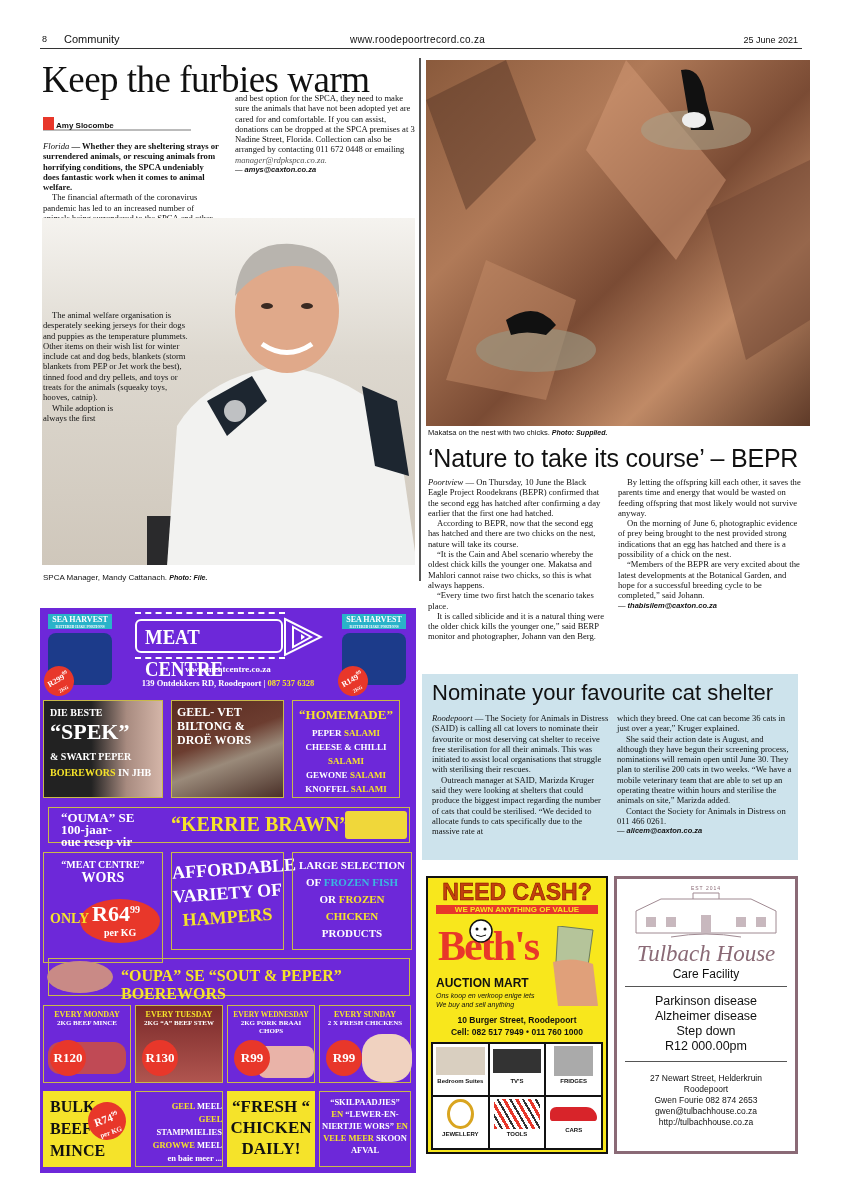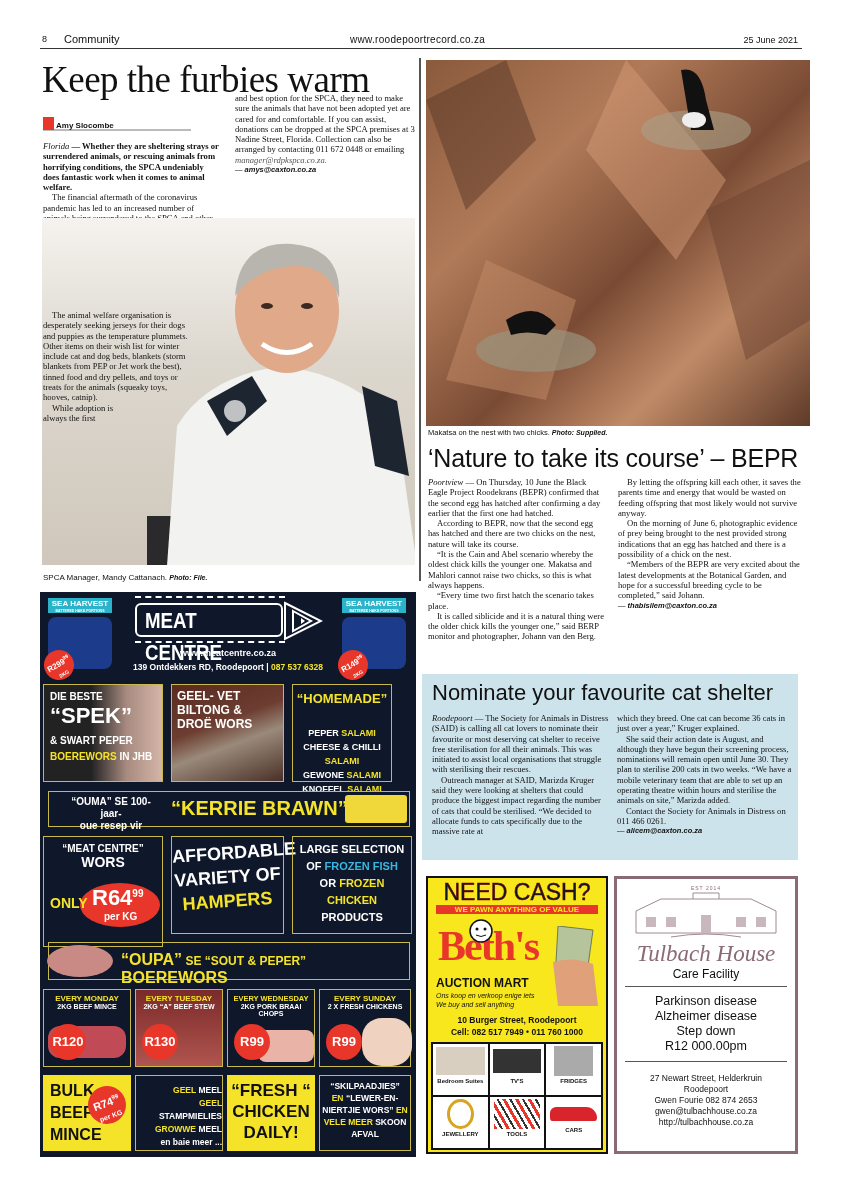--- a/index.html
+++ b/index.html
@@ -21,21 +21,21 @@
 .sig{font-family:"Liberation Sans",sans-serif;font-style:italic;font-weight:bold;font-size:7.5px}
 .photo1{left:42px;top:218px;width:373px;height:347px;background:linear-gradient(180deg,#f5f3ef 0%,#ddd8cf 40%,#cfc7bb 100%);overflow:hidden}
 .photo1 .person{position:absolute;left:105px;top:8px;width:270px;height:340px}
 .cap{font-family:"Liberation Sans",sans-serif;font-size:8px}
 .cap i{font-style:italic;font-weight:bold;font-size:7px}
 .vrule{left:419px;top:58px;width:2px;height:523px;background:#555}
 .photo2{left:426px;top:60px;width:384px;height:366px;overflow:hidden;background:linear-gradient(135deg,#8a5a3c 0%,#b07a58 30%,#7a4b34 55%,#c08a66 75%,#5e3a28 100%)}
 .h2{left:428px;top:443px;font-family:"Liberation Sans",sans-serif;font-size:25px;letter-spacing:-.2px;line-height:30px}
 .cat{left:422px;top:674px;width:376px;height:186px;background:#cde3ec}
 .h3{left:432px;top:678px;font-family:"Liberation Sans",sans-serif;font-size:22px;line-height:30px}
-.meat{left:40px;top:592px;width:376px;height:565px;background:#0f172a;color:#fff;font-family:Liberation Sans, sans-serif;font-weight:bold;overflow:hidden}
+.meat{left:40px;top:608px;width:376px;height:565px;background:#6d28d9;color:#fff;font-family:Liberation Serif, serif;font-weight:bold;overflow:hidden}
 .box{position:absolute;border:1.5px solid #c9b94a;border-radius:0}
 .y{color:#f5e32a}
 .cond{transform:scaleX(.78);transform-origin:center;display:inline-block}
 .beth{left:426px;top:876px;width:182px;height:278px;background:#f8e71c;border:2px solid #111;font-family:"Liberation Sans",sans-serif;overflow:hidden}
 .tul{left:614px;top:876px;width:184px;height:278px;border:3px solid #8a6a76;background:#fff;font-family:"Liberation Sans",sans-serif;text-align:center}
 .tul .line{height:1px;background:#555;margin:0 8px}
 </style>
 </head>
 <body>
 
@@ -166,32 +166,32 @@
     <div class="abs" style="left:6px;top:50px;font-size:10px">&amp; SWART PEPER</div>
     <div class="abs" style="left:6px;top:66px;font-size:10px"><span class="y">BOEREWORS</span><span> IN JHB</span></div>
   </div>
   <div class="box" style="left:131px;top:92px;width:113px;height:98px;background:linear-gradient(160deg,#5a2a20,#6c3d30 40%,#9a8a7a 60%,#4a3028)">
     <div class="abs" style="left:5px;top:4px;font-size:12px;line-height:14px">
         <div>GEEL- VET</div>
         <div>BILTONG &amp;</div>
         <div>DROË WORS</div>
       </div>
   </div>
-  <div class="box" style="left:252px;top:92px;width:100px;height:98px;text-align:center">
+  <div class="box" style="left:252px;top:92px;width:108px;height:98px;text-align:center">
     <div class="y" style="font-size:13px;margin-top:6px">“HOMEMADE”</div>
-    <div style="font-size:9px;margin-top:20px;line-height:14px">
+    <div style="font-size:9px;margin-top:3px;line-height:14px">
       <div><span>PEPER </span><span class="y">SALAMI</span></div>
       <div><span>CHEESE &amp; CHILLI </span><span class="y">SALAMI</span></div>
       <div><span>GEWONE </span><span class="y">SALAMI</span></div>
       <div><span>KNOFFEL </span><span class="y">SALAMI</span></div>
     </div>
   </div>
 
   <div class="box" style="left:8px;top:199px;width:362px;height:36px">
-    <div class="abs" style="left:12px;top:4px;font-size:10px;text-align:center;width:100px;line-height:12px">
+    <div class="abs" style="left:12px;top:4px;font-size:13px;text-align:left;width:100px;line-height:12px">
         <div>“OUMA” SE 100-jaar-</div>
         <div>oue resep vir</div>
       </div>
     <div class="abs y" style="left:122px;top:5px;font-size:20px">“KERRIE BRAWN”</div>
     <div class="abs" style="left:296px;top:3px;width:62px;height:28px;background:#f0d73a;border-radius:3px"></div>
   </div>
 
   <div class="box" style="left:3px;top:244px;width:120px;height:111px;text-align:center">
     <div style="font-size:10px;margin-top:6px">“MEAT CENTRE”</div>
     <div style="font-size:14px">WORS</div>
@@ -208,21 +208,21 @@
   <div class="box" style="left:252px;top:244px;width:120px;height:98px;text-align:center;font-size:11px;line-height:17px">
     <div style="margin-top:4px">LARGE SELECTION</div>
     <div><span>OF </span><span style="color:#3ab7e0">FROZEN FISH</span></div>
     <div><span>OR </span><span class="y">FROZEN</span></div>
     <div class="y">CHICKEN</div>
     <div>PRODUCTS</div>
   </div>
 
   <div class="box" style="left:8px;top:350px;width:362px;height:38px">
     <div class="abs" style="left:-2px;top:2px;width:66px;height:32px;border-radius:50%;background:#c98a86"></div>
-    <div class="abs" style="left:72px;top:8px;font-size:16px"><span class="y">“OUPA”</span><span class="y" style="font-size:12px"> SE “SOUT &amp; PEPER” </span><span class="y">BOEREWORS</span></div>
+    <div class="abs" style="left:72px;top:8px;font-size:16px"><span class="y">“OUPA”</span><span class="y" style="font-size:16px"> SE “SOUT &amp; PEPER” </span><span class="y">BOEREWORS</span></div>
   </div>
 
   <div class="box" style="left:3px;top:397px;width:88px;height:78px;text-align:center">
     <div class="y" style="font-size:8px;margin-top:4px">EVERY MONDAY</div>
     <div style="font-size:7px">2KG BEEF MINCE</div>
     <div class="abs" style="left:4px;top:36px;width:78px;height:32px;background:#c04a55;border-radius:12px"></div>
     <div class="abs" style="left:6px;top:34px;width:36px;height:36px;border-radius:50%;background:#e8372a;font-size:13px;line-height:36px">R120</div>
   </div>
   <div class="box" style="left:95px;top:397px;width:88px;height:78px;text-align:center;background:linear-gradient(#7a2a2a,#b0554f)">
     <div class="y" style="font-size:8px;margin-top:4px">EVERY TUESDAY</div>
@@ -264,21 +264,21 @@
   <div class="box" style="left:279px;top:483px;width:92px;height:76px;text-align:center;font-size:8.5px;line-height:12px">
     <div style="margin-top:4px">“SKILPAADJIES”</div>
     <div><span class="y">EN</span><span> “LEWER-EN-</span></div>
     <div><span>NIERTJIE WORS” </span><span class="y">EN</span></div>
     <div><span class="y">VELE MEER</span><span> SKOON</span></div>
     <div>AFVAL</div>
   </div>
 </div>
 
 <div class="abs beth">
-  <div style="text-align:center;font-size:23px;font-weight:normal;color:#0f172a;line-height:26px;margin-top:1px;-webkit-text-stroke:.5px #7a0000">NEED CASH?</div>
+  <div style="text-align:center;font-size:23px;font-weight:bold;color:#c2410c;line-height:26px;margin-top:1px;-webkit-text-stroke:.5px #7a0000">NEED CASH?</div>
   <div style="text-align:center;margin:0 8px;background:#e8372a;color:#f8e71c;font-size:8px;font-weight:bold">WE PAWN ANYTHING OF VALUE</div>
   <div class="abs" style="left:10px;top:44px;font-size:42px;font-weight:bold;color:#e8372a;font-family:'Liberation Serif',serif;letter-spacing:-2px">Beth's</div>
   <svg class="abs" style="left:40px;top:40px" width="26" height="26" viewBox="0 0 26 26">
       <circle cx="13" cy="13" r="11" fill="#fff" stroke="#111" stroke-width="1.5"></circle>
       <circle cx="9" cy="11" r="1.5" fill="#111"></circle>
       <circle cx="17" cy="11" r="1.5" fill="#111"></circle>
       <path d="M8 17 Q13 20 18 17" stroke="#111" fill="none"></path>
     </svg>
   <svg class="abs" style="left:120px;top:48px" width="60" height="80" viewBox="0 0 60 80">
       <path d="M10 0 L45 4 L40 40 L8 36 Z" fill="#b5c49a" stroke="#6a7a5a"></path>

